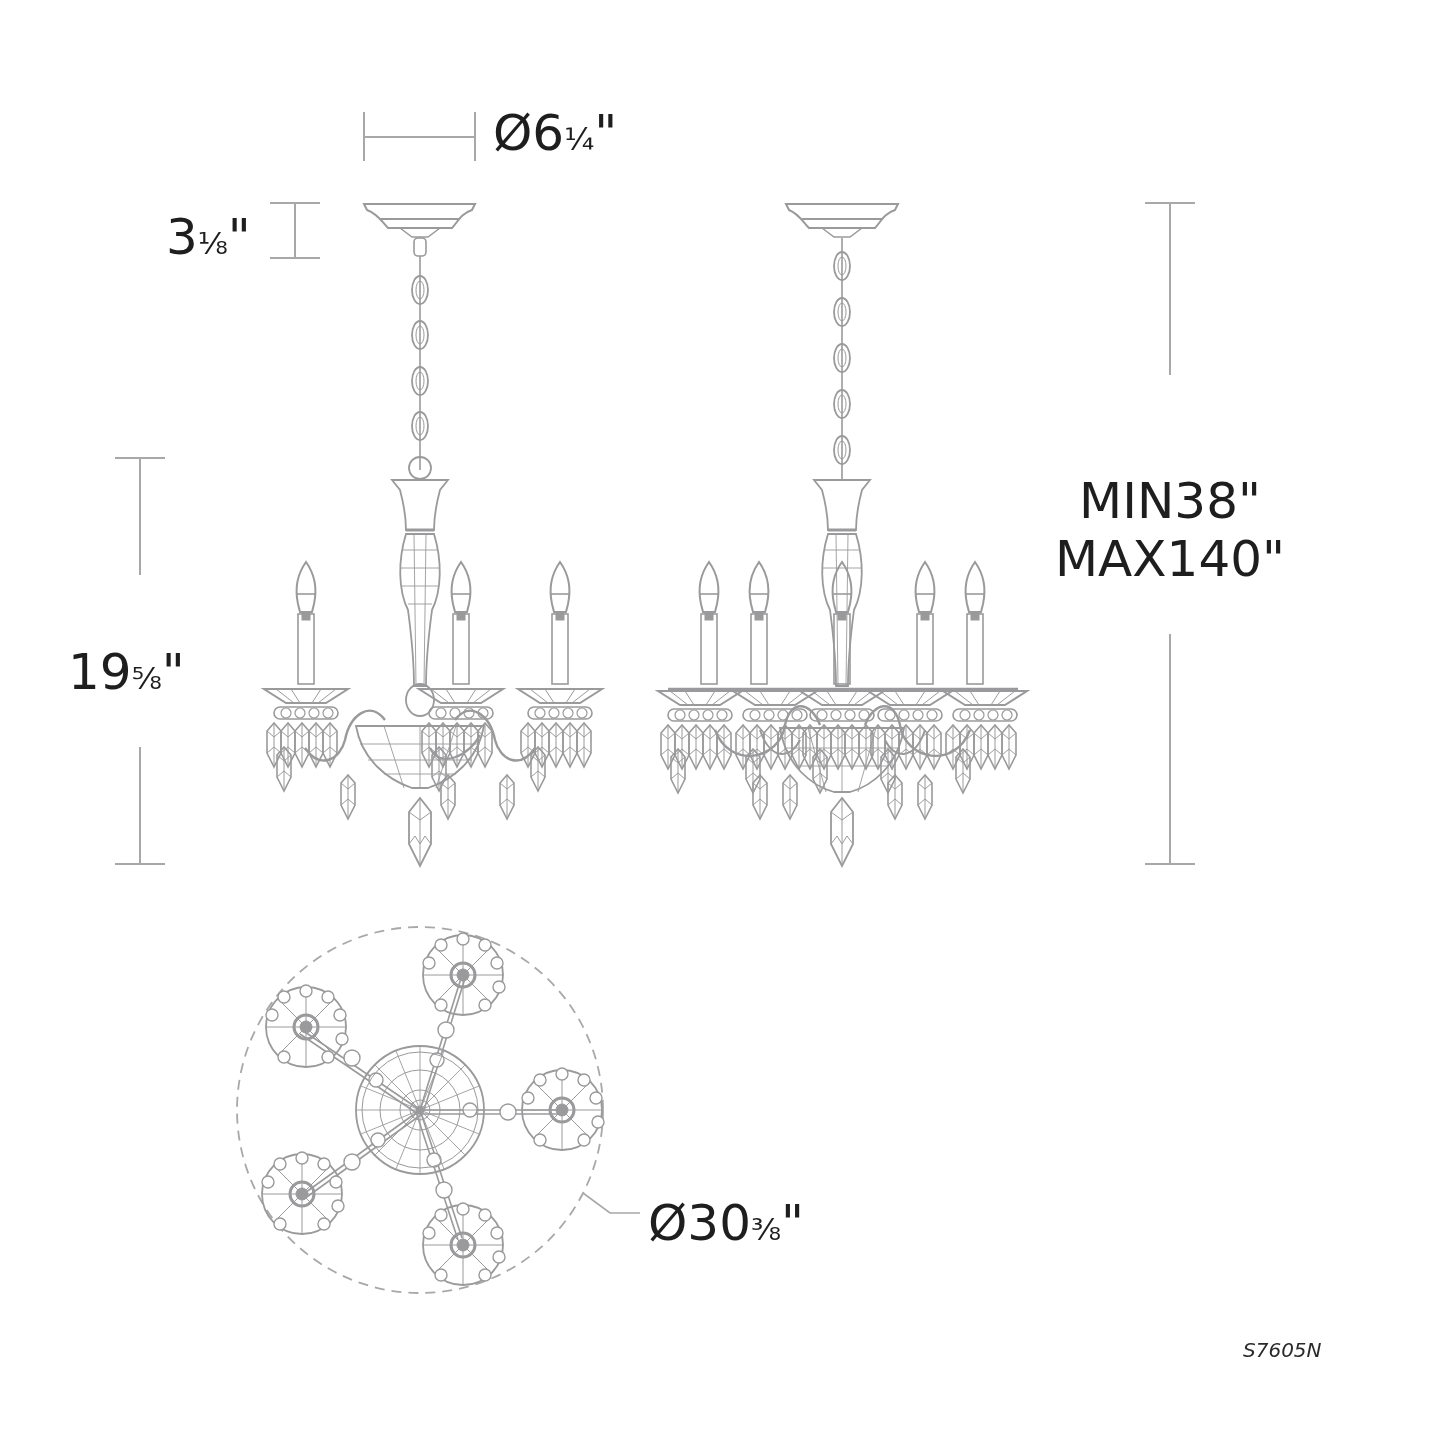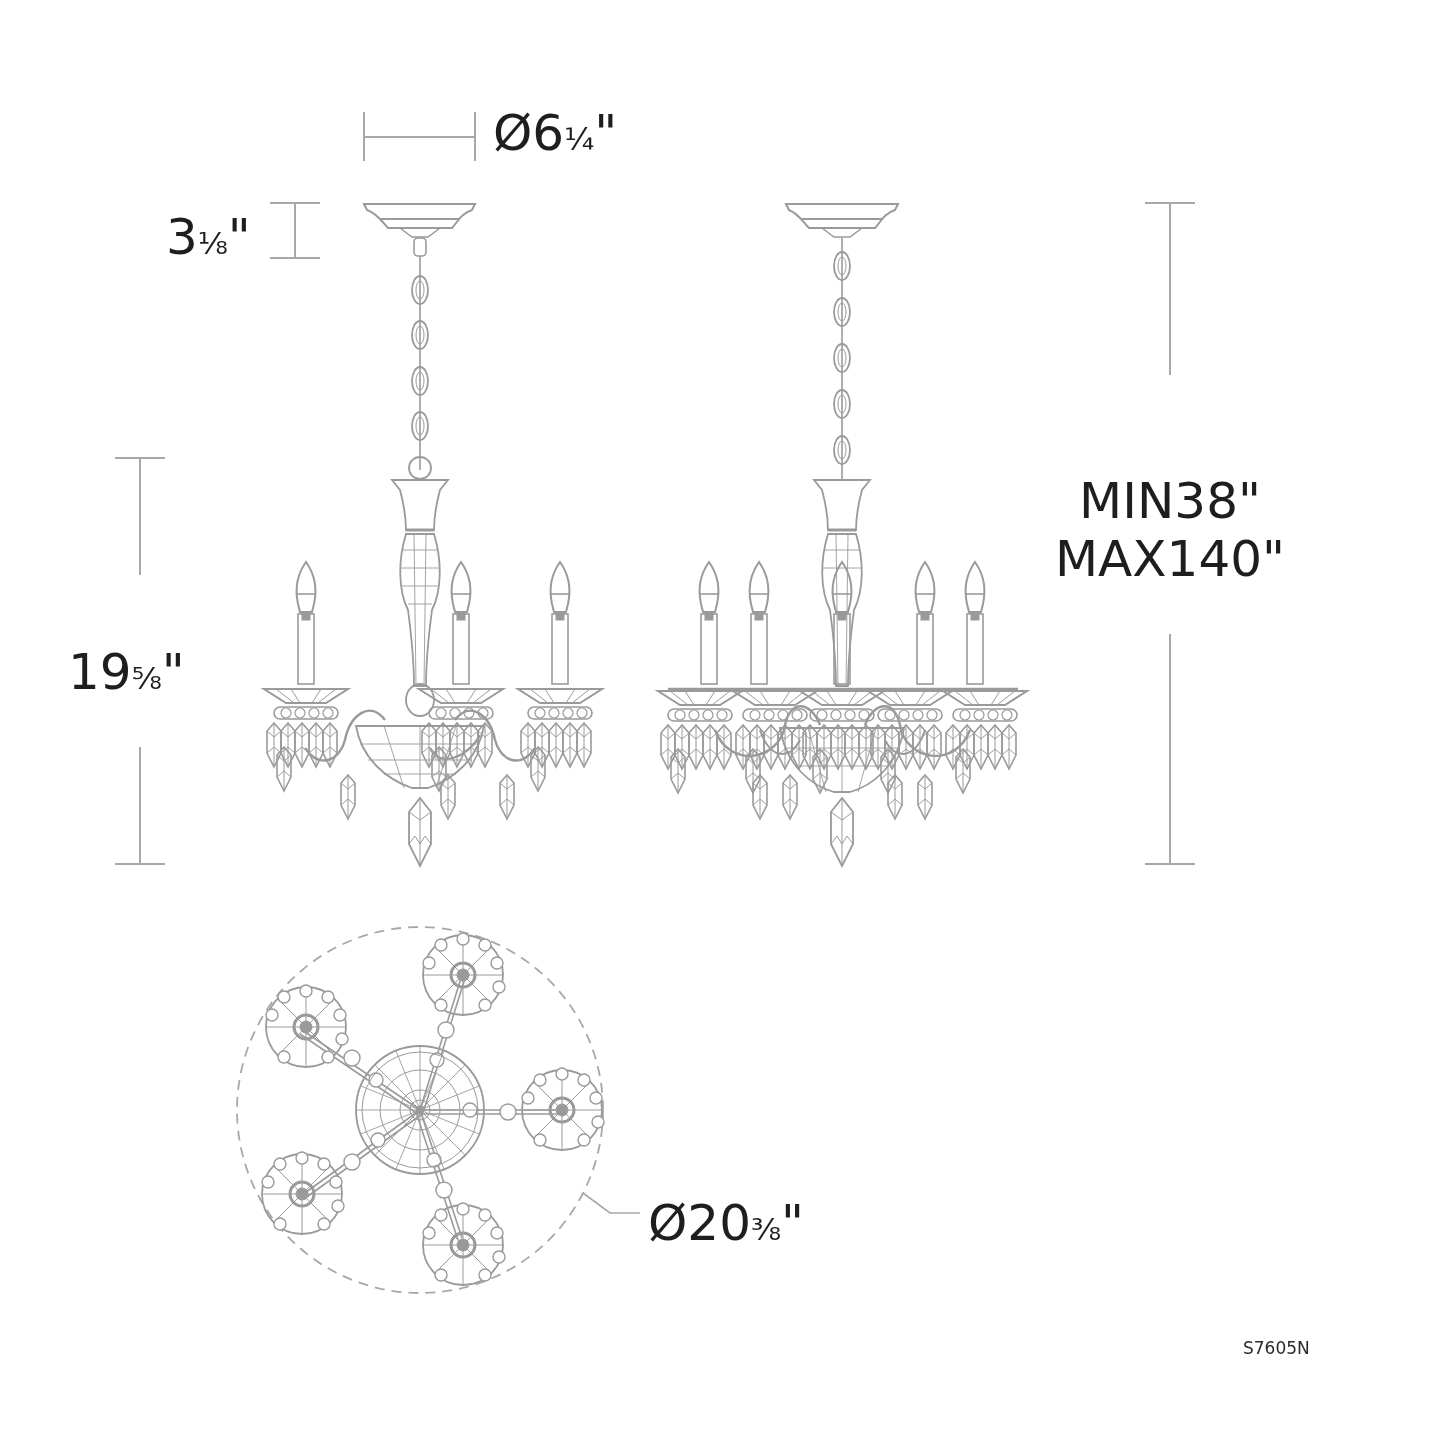--- a/index.html
+++ b/index.html
@@ -6,21 +6,21 @@
   body { width: 1445px; height: 1445px; position: relative; overflow: hidden;
          font-family: "DejaVu Sans", "Liberation Sans", sans-serif; }
   .canvas { position: absolute; left: 0; top: 0; width: 1445px; height: 1445px; }
   .label { position: absolute; color: #1e1e1e; white-space: nowrap; line-height: 1; letter-spacing: 0px; }
   .lbl-top-dia { left: 493px; top: 108px; font-size: 50px; }
   .lbl-canopy-h { left: 166px; top: 212px; font-size: 50px; }
   .lbl-body-h { left: 68px; top: 647px; font-size: 50px; }
   .lbl-overall { left: 1045px; top: 472px; font-size: 50px; text-align: center; width: 250px; line-height: 58px; }
   .lbl-overall span { display: block; }
   .lbl-bottom-dia { left: 648px; top: 1198px; font-size: 50px; }
-  .lbl-model { left: 1243px; top: 1340px; font-size: 17px; color: #2a2a2a; }
+  .lbl-model { left: 1243px; top: 1340px; font-size: 20px; color: #2a2a2a; font-style: italic; }
   .frac { font-size: 0.62em; }
 </style>
 </head>
 <body>
 
 <svg class="canvas" viewBox="0 0 1445 1445" xmlns="http://www.w3.org/2000/svg">
   <defs>
 
     <g id="drop">
       <path d="M0,0 L-7,8 L-7,30 L0,44 L7,30 L7,8 Z" fill="none" stroke="#9a9a9c" stroke-width="1.6"></path>
@@ -282,16 +282,16 @@
 <div class="label lbl-body-h">
   <span>19</span><span class="frac">⅝</span><span>"</span>
 </div>
 
 <div class="label lbl-overall">
   <span>MIN38"</span>
   <span>MAX140"</span>
 </div>
 
 <div class="label lbl-bottom-dia">
-  <span>Ø</span><span>20</span><span class="frac">⅜</span><span>"</span>
+  <span>Ø</span><span>30</span><span class="frac">⅜</span><span>"</span>
 </div>
 
 <div class="label lbl-model">S7605N</div>
 
 </body></html>

